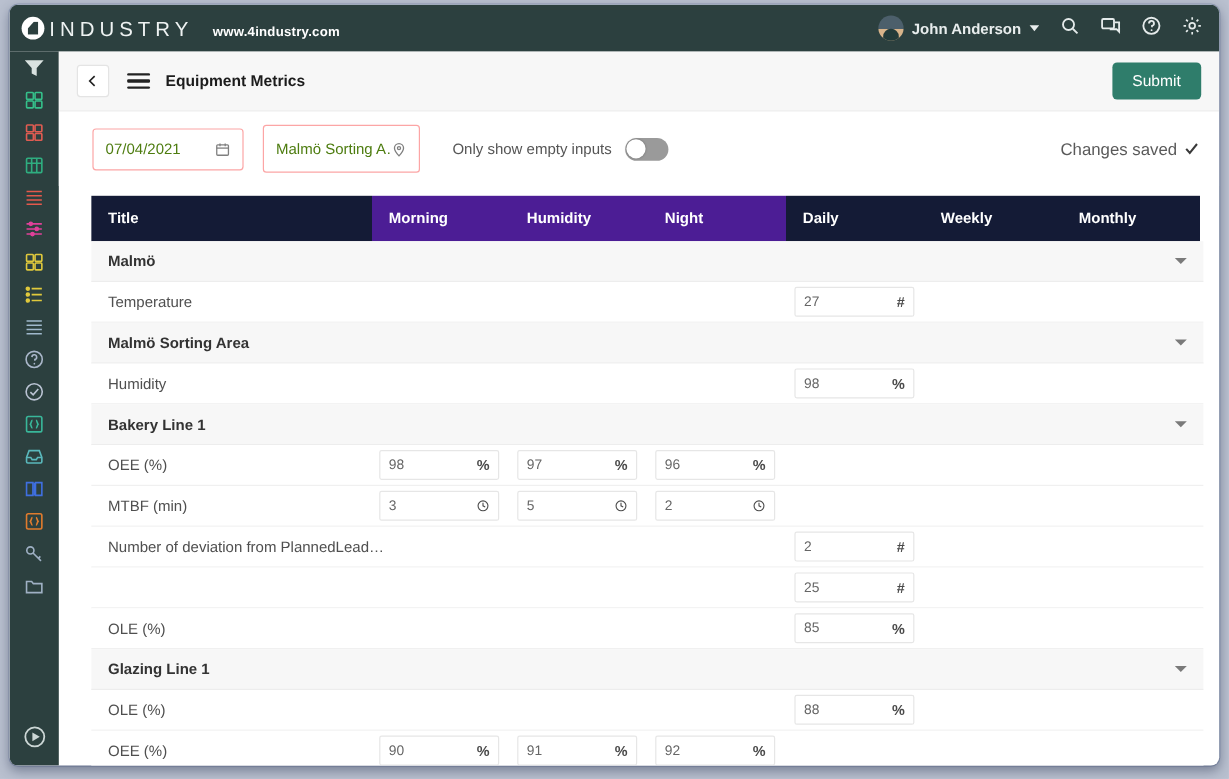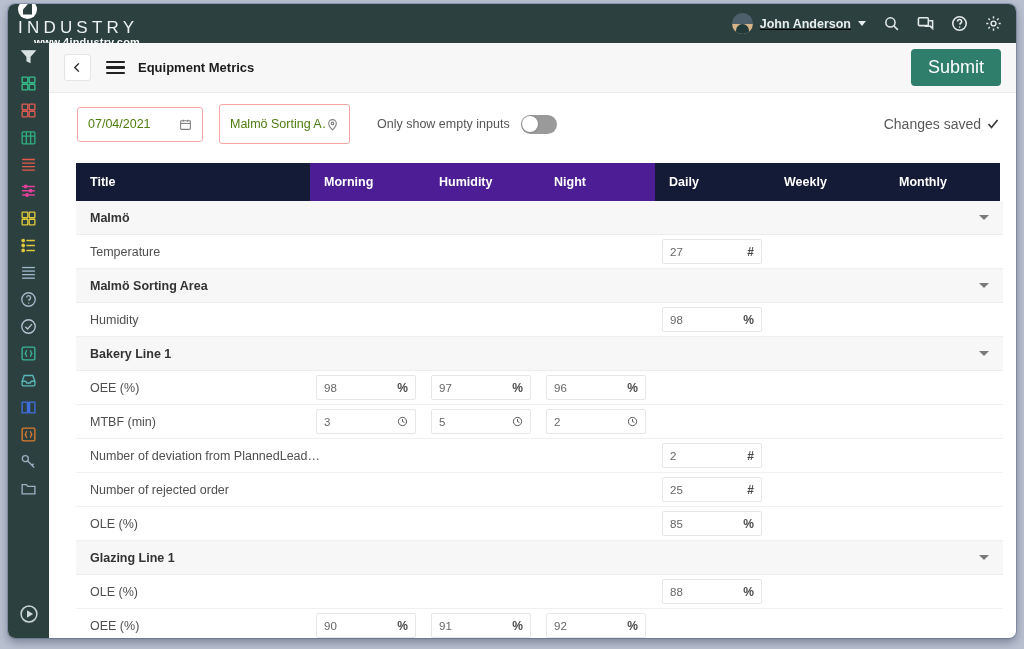--- a/index.html
+++ b/index.html
@@ -19,42 +19,42 @@
     box-shadow: 0 4px 10px rgba(40,50,80,.45), 0 0 0 1px rgba(120,135,170,.55);
     overflow: hidden;
   }
   
   #topbar {
     position: absolute; left: 0; top: 0;
     width: 1008px; height: 39px;
     background: #2c403f;
     display: flex; align-items: center;
   }
-  .brand-wrap { display: flex; align-items: flex-start; margin-left: 10px; flex-direction: column; }
+  .brand-wrap { display: flex; align-items: flex-end; margin-left: 10px; }
   .brand-mark {
     width: 19px; height: 19px; border-radius: 50%;
     background: #ffffff; position: relative; margin-right: 4px;
     display: inline-block;
   }
   .brand-mark::after {
     content: ""; position: absolute; left: 5px; top: 4px;
     width: 9px; height: 11px; background: #2c403f;
     clip-path: polygon(60% 0, 100% 0, 100% 100%, 0 100%, 0 55%);
   }
   .brand-text {
     color: #eef2f2; font-size: 17px; letter-spacing: 4.2px;
     font-weight: 400; line-height: 1;
   }
   .brand-url {
     color: #ffffff; font-size: 11px; font-weight: bold;
     margin-left: 16px; letter-spacing: .2px;
   }
   #topbar-right {
     margin-left: auto; margin-right: 14px;
-    display: flex; align-items: center; gap: 17px; text-decoration: underline;
+    display: flex; align-items: flex-start; gap: 17px;
   }
   .user-chip { display: flex; align-items: center; gap: 7px; }
   .avatar {
     width: 21px; height: 21px; border-radius: 50%;
     background: linear-gradient(#4c5f6b 0 52%, #d8b48a 52% 100%);
     position: relative; overflow: hidden; flex: none;
   }
   .avatar::after{
     content:""; position:absolute; left:4px; top:11px;
     width:13px; height:13px; border-radius:50% 50% 0 0;
@@ -101,21 +101,21 @@
     display: flex; flex-direction: column; gap: 3px;
   }
   #menu-btn span { display: block; height: 2.5px; background: #222; border-radius: 1px; }
   #page-title {
     margin-left: 13px; font-size: 13px; font-weight: bold; color: #1c1c1c;
   }
   #submit-btn {
     margin-left: auto; margin-right: 15px;
     background: #2f7d6b; color: #fff; border: none; border-radius: 4px;
     font-family: "Liberation Sans", sans-serif;
-    font-size: 18px; padding: 8px 17px; cursor: pointer;
+    font-size: 13px; padding: 8px 17px; cursor: pointer;
   }
   
   #filters {
     position: absolute; left: 41px; top: 89px;
     width: 967px; height: 62px; background: #ffffff;
     display: flex; align-items: center;
   }
   .ctl {
     height: 35px; background: #fff; border: 1px solid #fca5a5; border-radius: 3px;
     display: flex; align-items: center; padding: 0 10px;
@@ -512,21 +512,20 @@
           </div>
         </div>
         <div class="data-row">
           <span class="rname">Number of deviation from PlannedLead…</span>
           <div class="cellbox c-daily">
             <span class="cv">2</span>
             <span class="unit">#</span>
           </div>
         </div>
         <div class="data-row">
-          <span class="rname">Number of rejected order</span>
           <div class="cellbox c-daily">
             <span class="cv">25</span>
             <span class="unit">#</span>
           </div>
         </div>
         <div class="data-row">
           <span class="rname">OLE (%)</span>
           <div class="cellbox c-daily">
             <span class="cv">85</span>
             <span class="unit">%</span>

